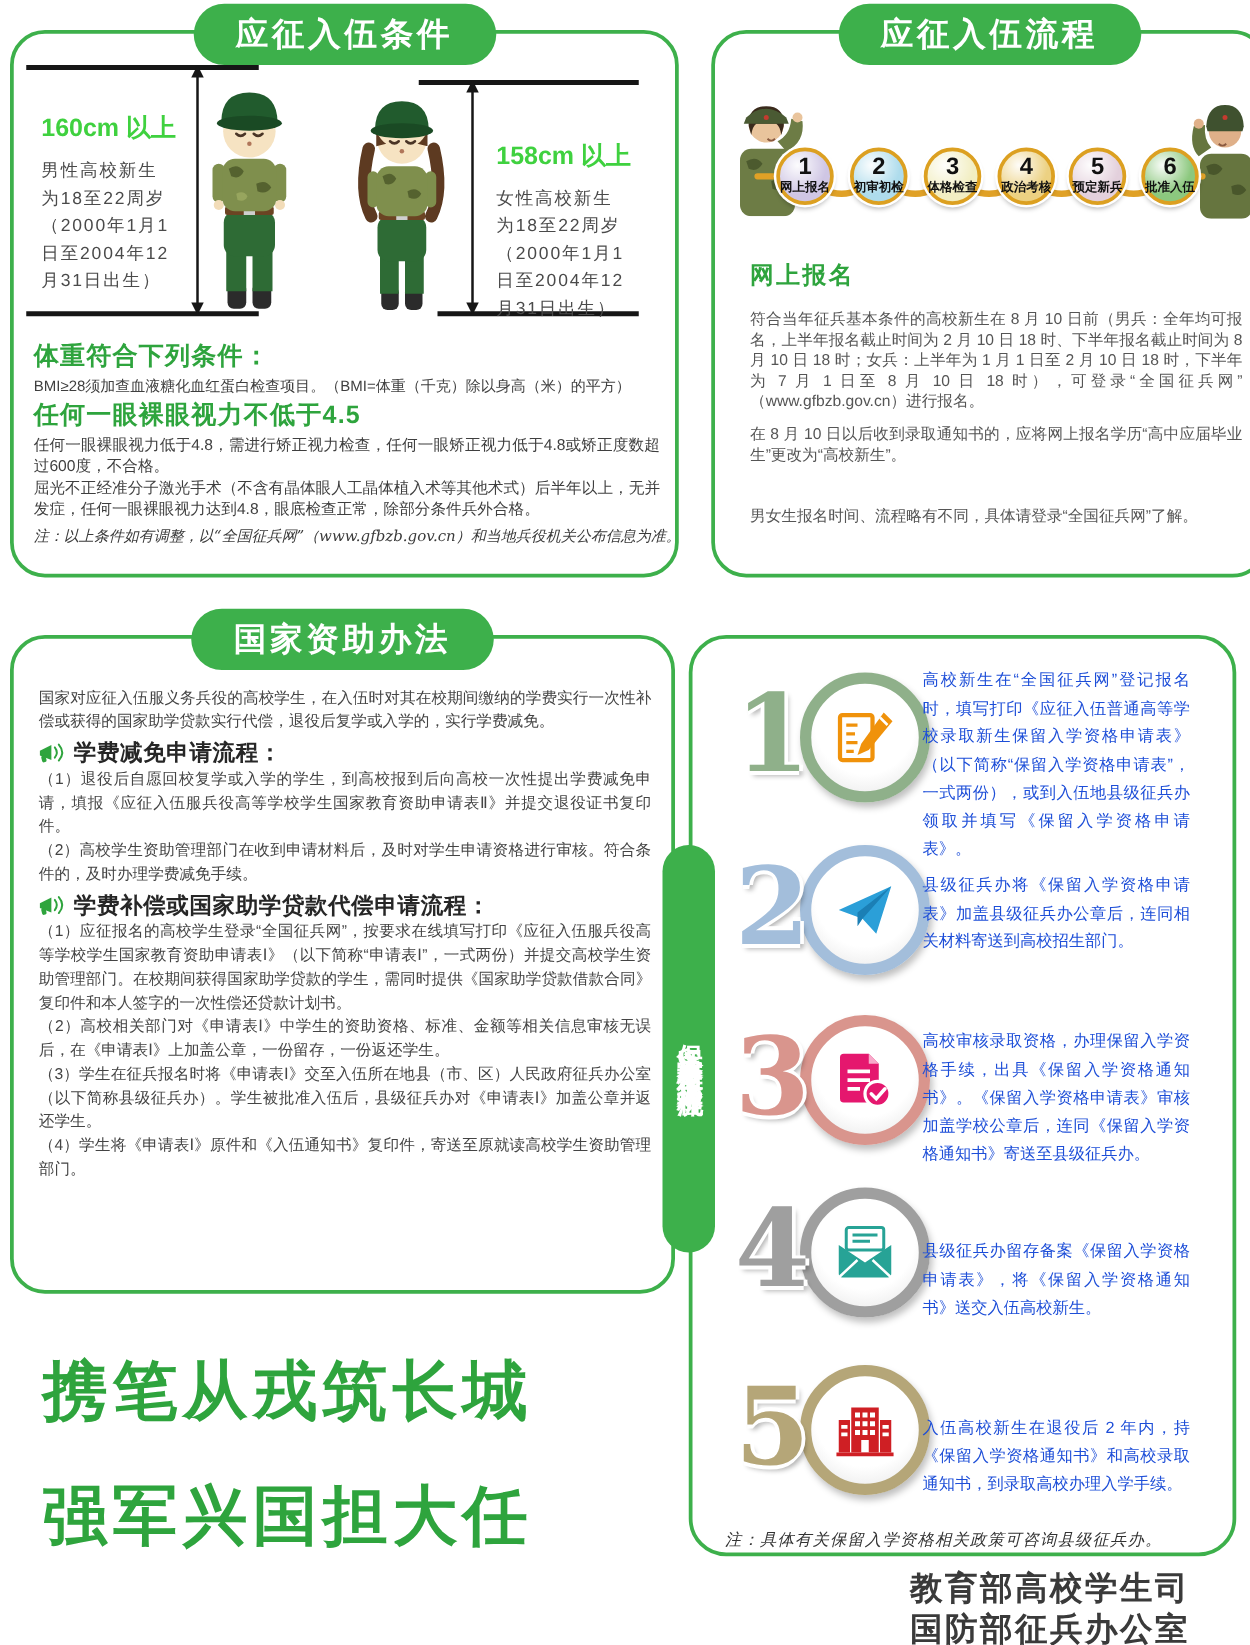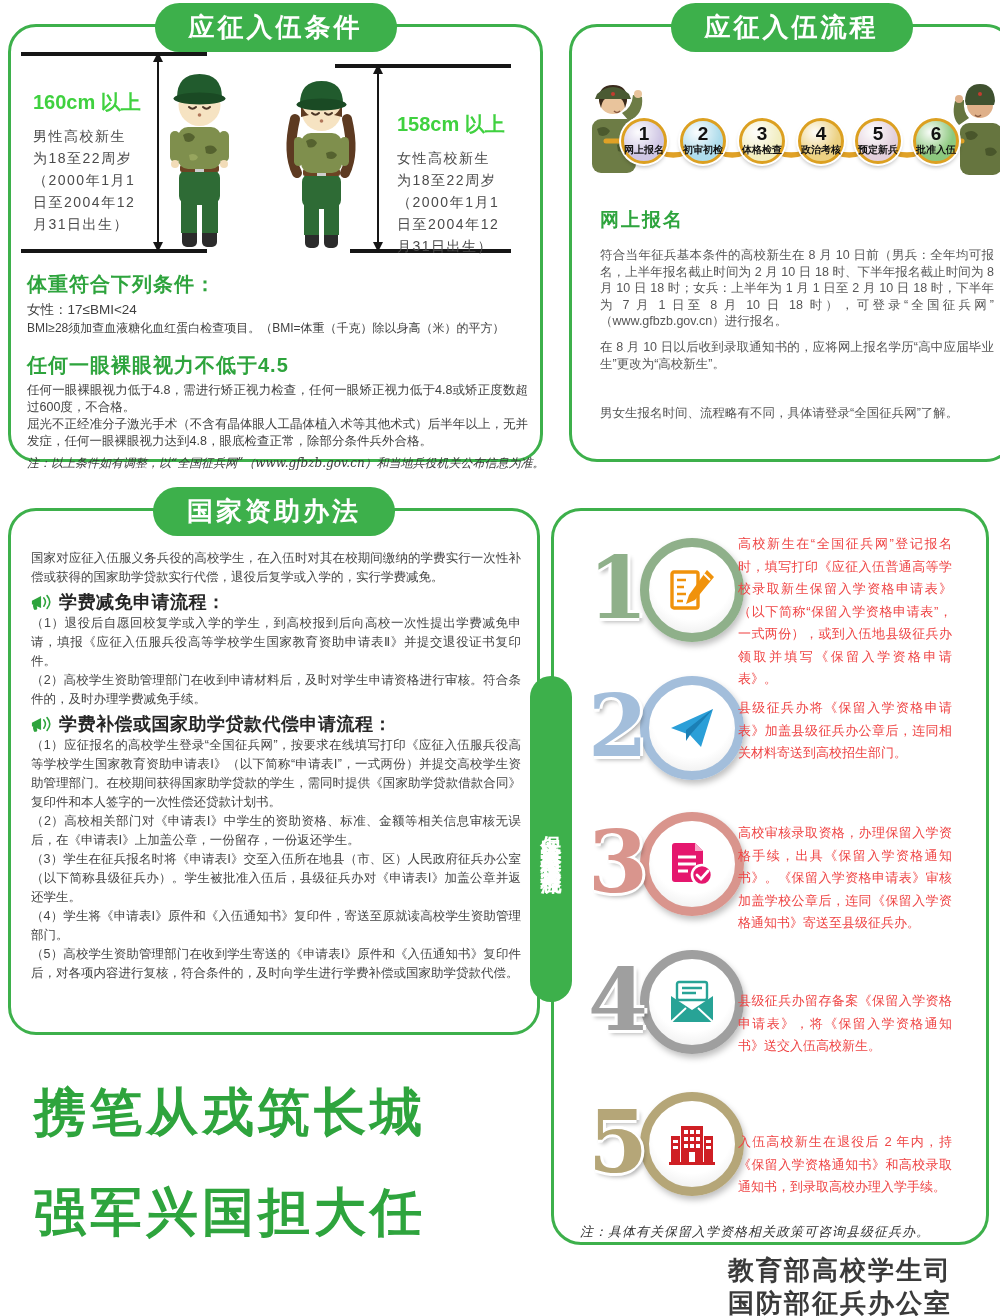--- a/index.html
+++ b/index.html
@@ -49,21 +49,21 @@
 #panel4{left:551px;top:508px;width:438px;height:737px;border-radius:30px}
 .vpill{position:absolute;left:530px;top:676px;width:42px;height:326px;background:#3db04b;border-radius:21px;z-index:4;
   display:flex;align-items:center;justify-content:center;color:#fff;font-size:21px;font-weight:bold;
   writing-mode:vertical-rl;text-orientation:upright;letter-spacing:3px;white-space:nowrap}
 .srow{position:absolute;left:30px;right:16px}
 .sring{position:absolute;left:56px;top:0;width:104px;height:104px;border-radius:50%;border:9px solid #888;
   background:radial-gradient(circle at 50% 38%,#fff 58%,#e4e4e4);box-shadow:2px 4px 6px rgba(0,0,0,.25);
   display:flex;align-items:center;justify-content:center}
 .snum{position:absolute;left:4px;top:8px;font-family:"DejaVu Serif",serif;font-weight:bold;font-size:86px;line-height:84px;
   text-shadow:-3px 0 0 #fff,3px 0 0 #fff,0 -3px 0 #fff,0 3px 0 #fff,3px 4px 4px rgba(0,0,0,.3);z-index:2}
-.stext{position:absolute;left:154px;right:18px;font-size:13px;line-height:22.5px;color:#ef4444;text-align:justify}
+.stext{position:absolute;left:154px;right:18px;font-size:13px;line-height:22.5px;color:#1d4ed8;text-align:justify}
 .p4-note{position:absolute;left:26px;top:712px;font-family:"DejaVu Serif",serif;font-style:italic;font-size:13px;color:#333;letter-spacing:1px;white-space:nowrap}
 
 
 .slogan{position:absolute;left:34px;font-family:"DejaVu Serif",serif;font-weight:900;font-size:52px;letter-spacing:4px;color:#2ea43d;white-space:nowrap}
 .sig{position:absolute;right:48px;text-align:right;font-size:26px;line-height:33px;font-weight:600;letter-spacing:2px;color:#3a3a3a;white-space:nowrap}
 </style>
 </head>
 <body>
 
 <div id="page">
@@ -150,23 +150,22 @@
       <div class="hbig">158cm 以上</div>
       <div class="hline-txt">女性高校新生</div>
       <div class="hline-txt">为18至22周岁</div>
       <div class="hline-txt">（2000年1月1</div>
       <div class="hline-txt">日至2004年12</div>
       <div class="hline-txt">月31日出生）</div>
     </div>
 
     <div class="p1-body">
       <div class="gh">体重符合下列条件：</div>
-      <div class="t14">女性：17≤BMI&lt;24</div>
       <div class="t12">BMI≥28须加查血液糖化血红蛋白检查项目。（BMI=体重（千克）除以身高（米）的平方）</div>
-      <div class="gh" style="margin-top:16px">任何一眼裸眼视力不低于4.5</div>
+      <div class="gh" style="margin-top:1px">任何一眼裸眼视力不低于4.5</div>
       <div class="t13">任何一眼裸眼视力低于4.8，需进行矫正视力检查，任何一眼矫正视力低于4.8或矫正度数超过600度，不合格。</div>
       <div class="t13">屈光不正经准分子激光手术（不含有晶体眼人工晶体植入术等其他术式）后半年以上，无并发症，任何一眼裸眼视力达到4.8，眼底检查正常，除部分条件兵外合格。</div>
       <div class="noteline">注：以上条件如有调整，以“全国征兵网”（www.gfbzb.gov.cn）和当地兵役机关公布信息为准。</div>
     </div>
   </section>
 
   <section class="panel" id="panel2">
     <div class="pill">
       <span>应征入伍流程</span>
     </div>
@@ -252,21 +251,20 @@
           <path d="M1 7 L11 2 L11 15 L1 11 Z" fill="#2ea43d"></path>
           <rect x="2.5" y="11" width="4" height="6" rx="1.5" fill="#2ea43d" transform="rotate(-14 4.5 14)"></rect>
           <path d="M14 4 q3.5 4.5 0 9 M17.5 1.5 q6 7 0 14" stroke="#2ea43d" stroke-width="1.7" fill="none" stroke-linecap="round"></path>
         </svg>
         <span>学费补偿或国家助学贷款代偿申请流程：</span>
       </div>
       <p>（1）应征报名的高校学生登录“全国征兵网”，按要求在线填写打印《应征入伍服兵役高等学校学生国家教育资助申请表Ⅰ》（以下简称“申请表Ⅰ”，一式两份）并提交高校学生资助管理部门。在校期间获得国家助学贷款的学生，需同时提供《国家助学贷款借款合同》复印件和本人签字的一次性偿还贷款计划书。</p>
       <p>（2）高校相关部门对《申请表Ⅰ》中学生的资助资格、标准、金额等相关信息审核无误后，在《申请表Ⅰ》上加盖公章，一份留存，一份返还学生。</p>
       <p>（3）学生在征兵报名时将《申请表Ⅰ》交至入伍所在地县（市、区）人民政府征兵办公室（以下简称县级征兵办）。学生被批准入伍后，县级征兵办对《申请表Ⅰ》加盖公章并返还学生。</p>
       <p>（4）学生将《申请表Ⅰ》原件和《入伍通知书》复印件，寄送至原就读高校学生资助管理部门。</p>
-      <p>（5）高校学生资助管理部门在收到学生寄送的《申请表Ⅰ》原件和《入伍通知书》复印件后，对各项内容进行复核，符合条件的，及时向学生进行学费补偿或国家助学贷款代偿。</p>
     </div>
   </section>
 
   <section class="panel" id="panel4">
 
     <div class="srow" style="top:27px">
       <div class="snum" style="color: rgb(143, 176, 138);">1</div>
       <div class="sring" style="border-color: rgb(143, 176, 138);">
         <svg width="46" height="44" viewBox="0 0 46 44">
           <rect x="3" y="4" width="26" height="36" rx="2" fill="none" stroke="#f0920b" stroke-width="3.4"></rect>

